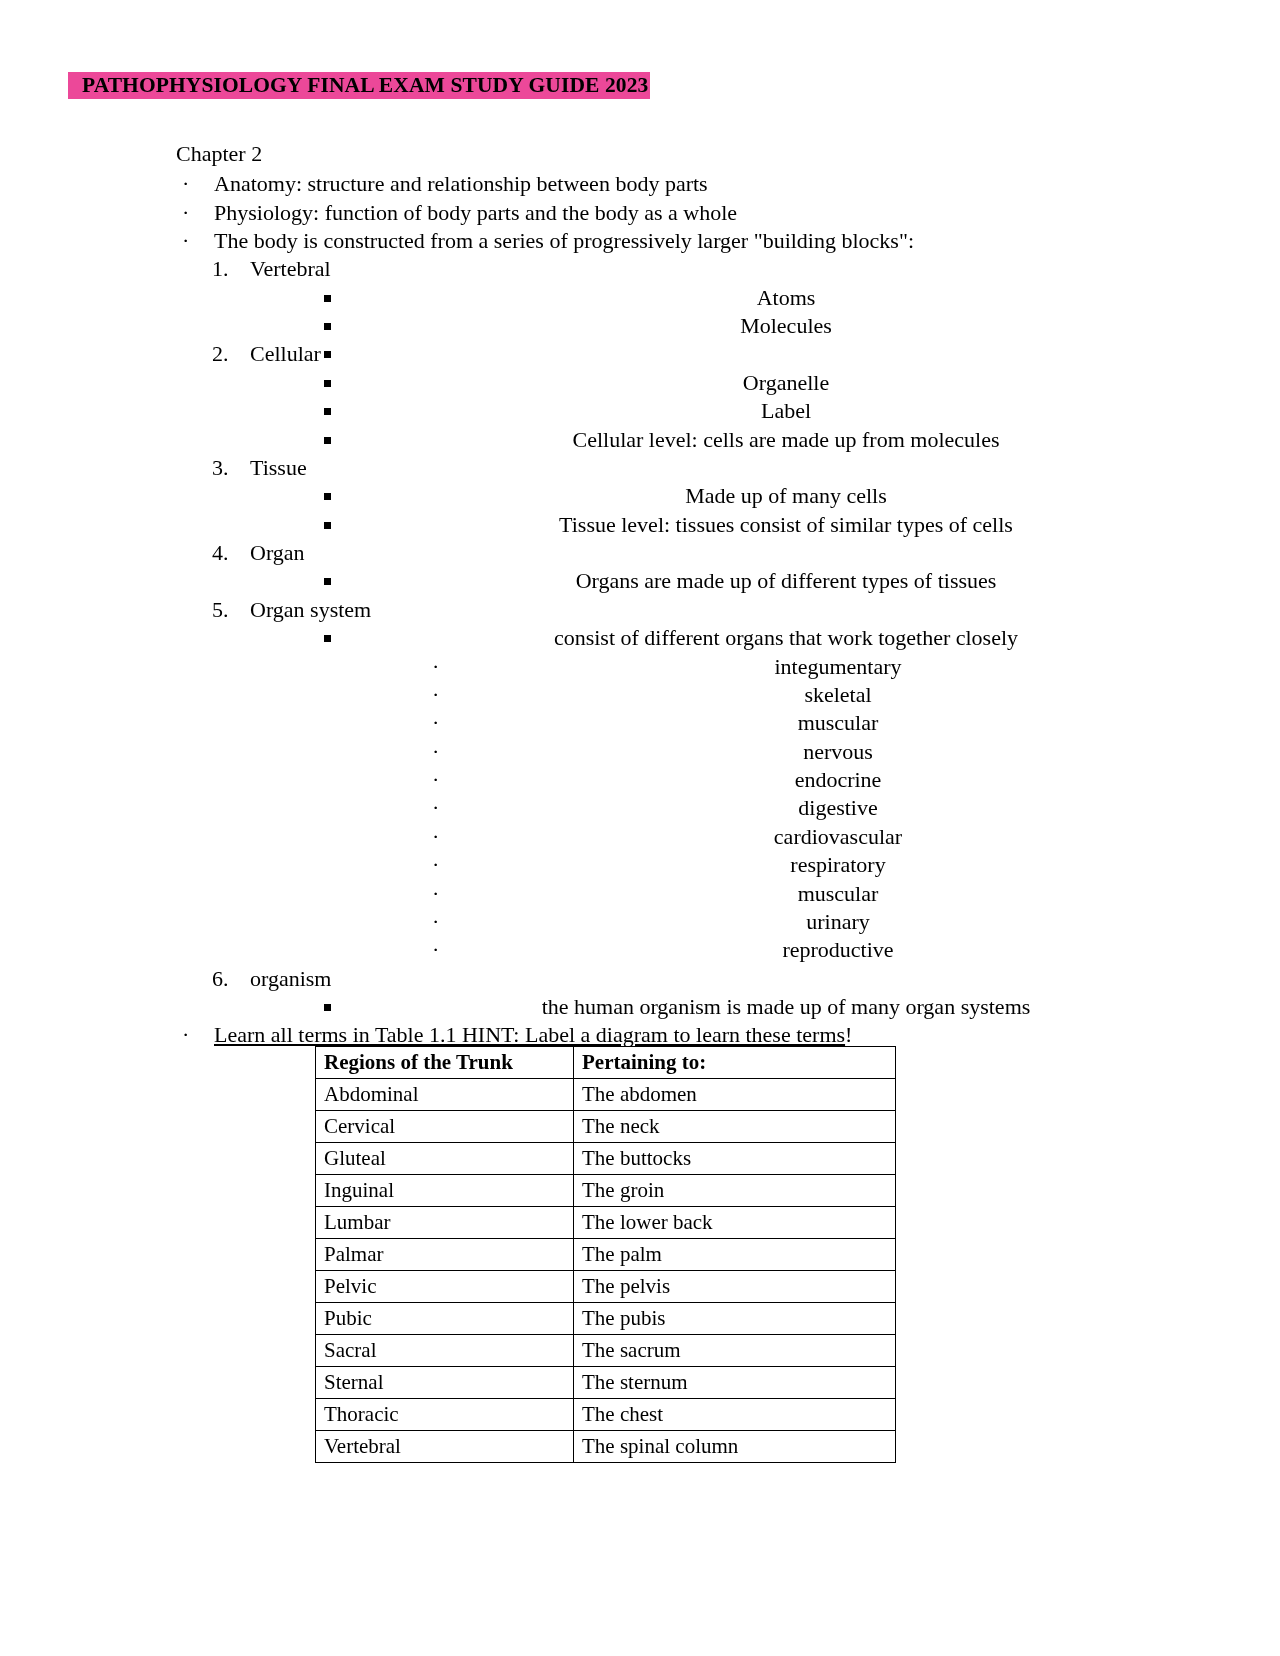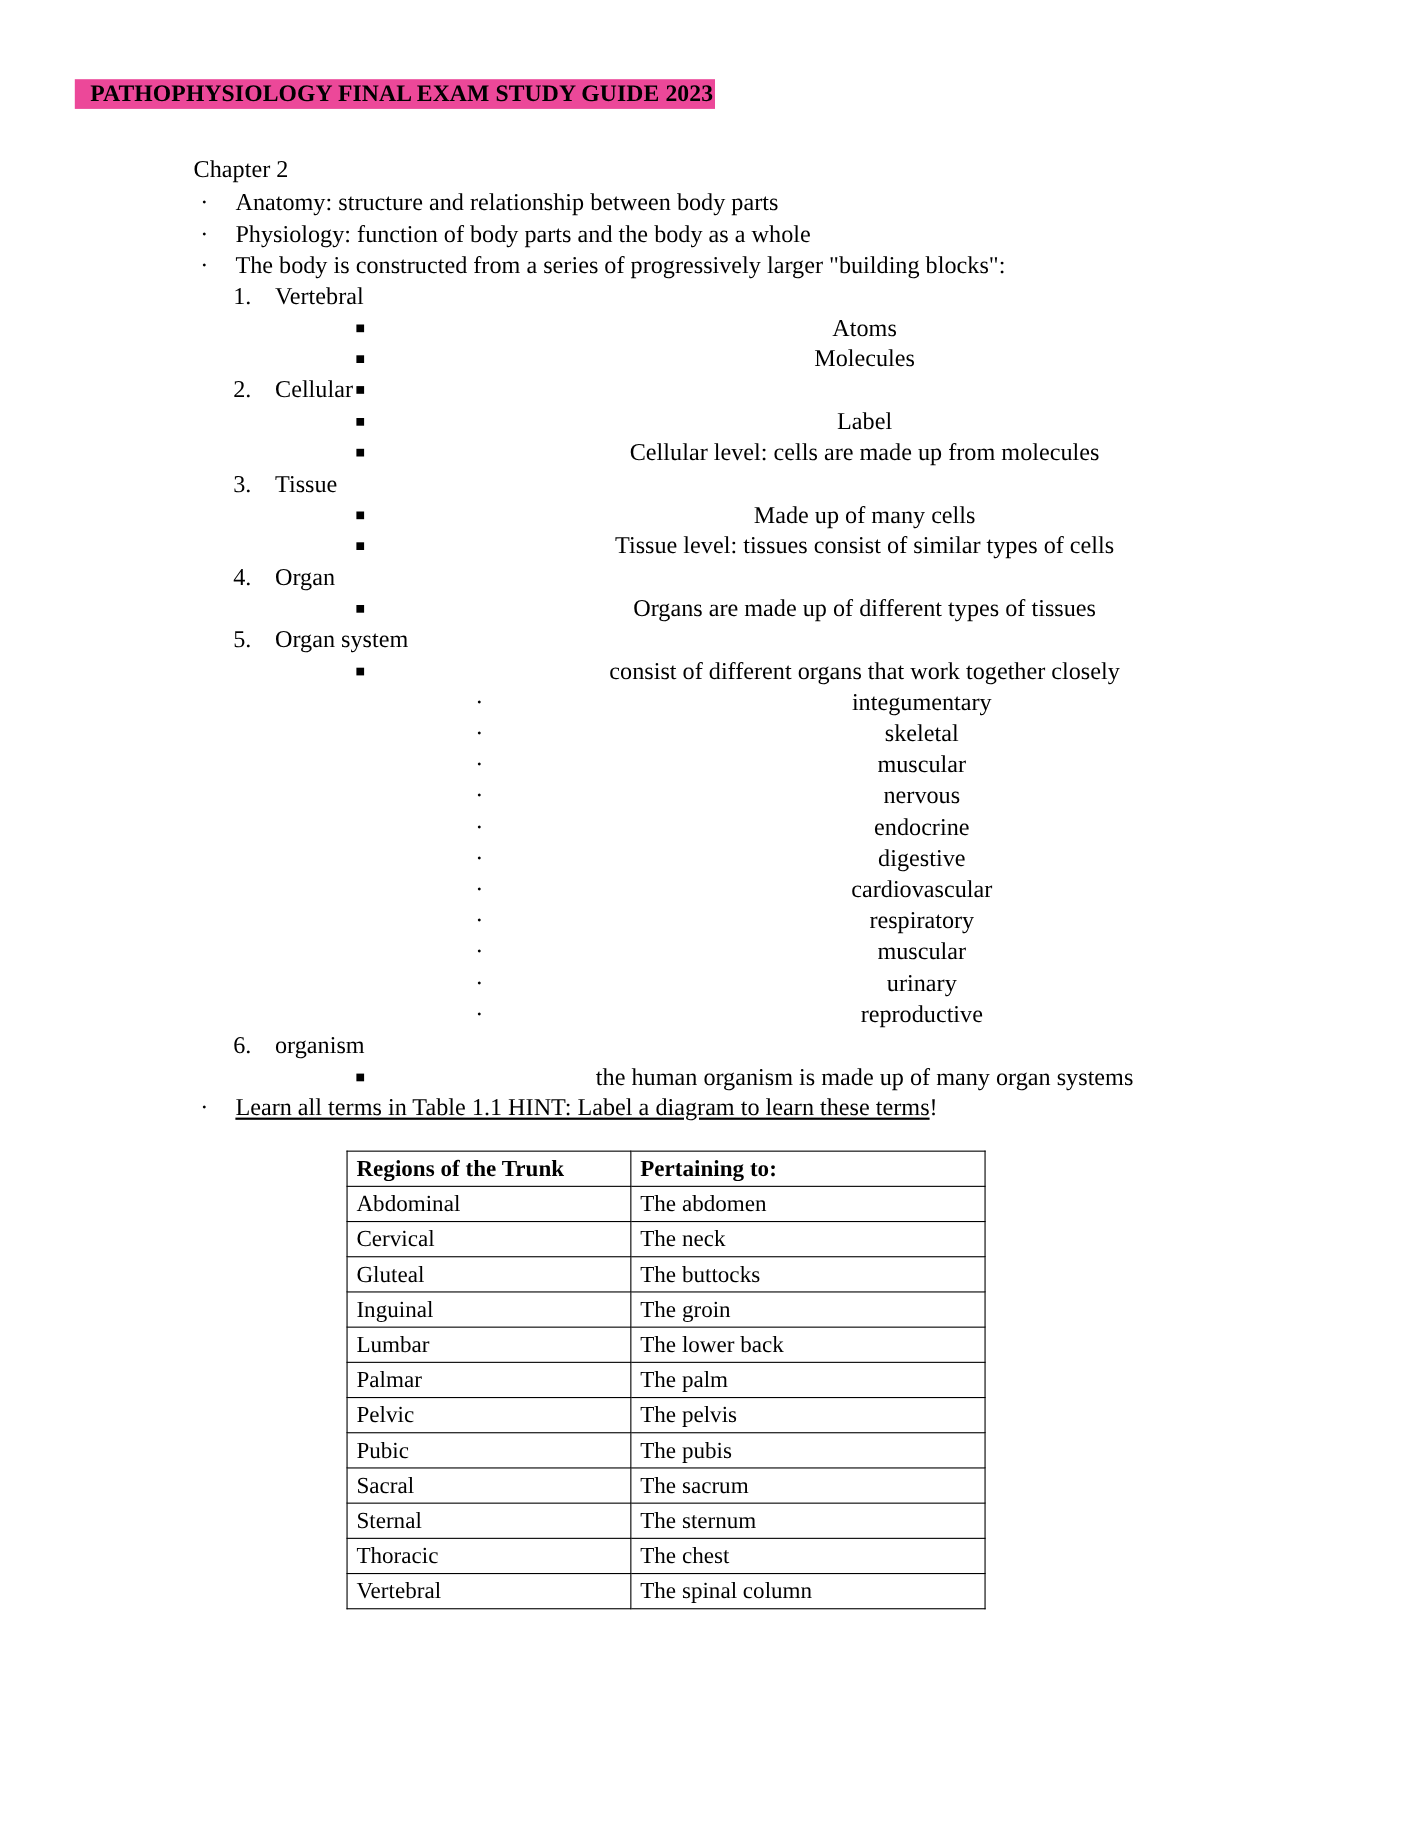--- a/index.html
+++ b/index.html
@@ -209,20 +209,24 @@
           </li>
         </ul>
       </li>
 
       <li>
         <span class="marker-num">2.</span>
         <span>Cellular</span>
         <ul class="lvl3">
           <li>
             <span class="bullet-sq"></span>
+            <span>Organelle</span>
+          </li>
+          <li>
+            <span class="bullet-sq"></span>
             <span>Label</span>
           </li>
           <li>
             <span class="bullet-sq"></span>
             <span>Cellular level: cells are made up from molecules</span>
           </li>
         </ul>
       </li>
 
       <li>

